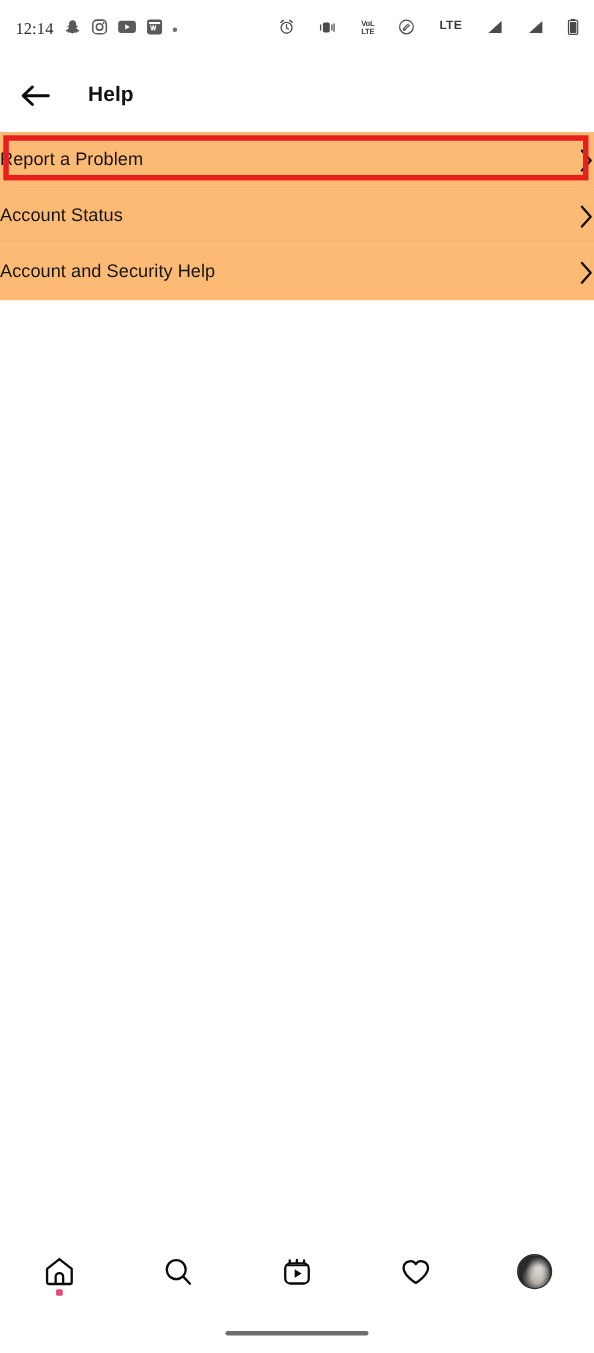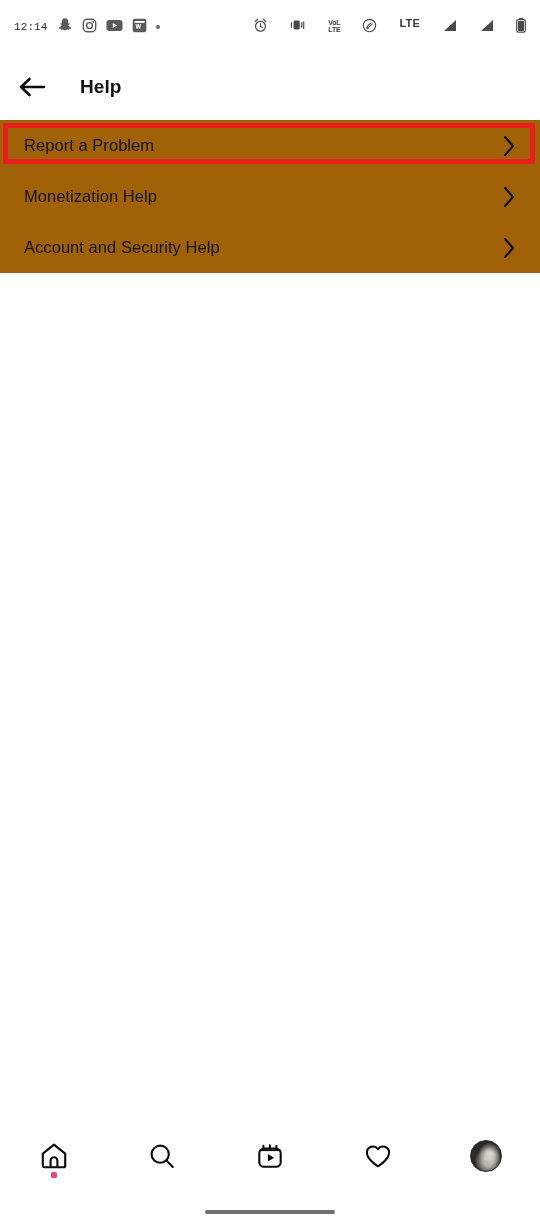--- a/index.html
+++ b/index.html
@@ -18,21 +18,21 @@
   
   .statusbar {
     position:absolute; top:0; left:0;
     width:540px; height:54px;
     display:flex; align-items:center;
     padding:0 14px;
     color:#3a3a3a;
   }
   .sb-left { display:flex; align-items:center; gap:9px; flex:0 0 auto; }
   .sb-right { display:flex; align-items:center; gap:22px; margin-left:auto; }
-  .sb-time { font-size:11px; letter-spacing:.1px; color:#2b2b2b; font-family:Liberation Mono, monospace; }
+  .sb-time { font-size:15px; letter-spacing:.1px; color:#2b2b2b; font-family:Liberation Serif, serif; }
   .sb-ico { display:block; }
   .sb-dot { width:4px; height:4px; border-radius:50%; background:#6b6b6b; }
   .lte-txt { font-size:11px; font-weight:bold; color:#3a3a3a; letter-spacing:.2px; line-height:1; position:relative; top:-4px;}
   .volte-stack { display:flex; flex-direction:column; align-items:center; line-height:.95; }
   .volte-stack span { font-size:7px; font-weight:bold; color:#3a3a3a; letter-spacing:-.2px; }
 
   
   .header {
     position:absolute; top:54px; left:0;
     width:489px; height:66px;
@@ -48,23 +48,23 @@
     font-size:19px; font-weight:bold; color:#111;
     margin-left:20px; letter-spacing:.1px;
   }
 
   
   .list { position:absolute; top:120px; left:0; width:540px; }
   .row {
     position:relative;
     height:51px;
     display:flex; align-items:center;
-    padding:0 24px;
+    padding:0 0;
     cursor:pointer;
-    background:#a16207;
+    background:#fdba74;
   }
   .row-label { font-size:16.5px; color:#141414; letter-spacing:.05px; }
   .row-chev { margin-left:auto; display:flex; align-items:center; }
 
   
   .row.highlight {
     outline:none;
   }
   .hl-box {
     position:absolute;
@@ -218,29 +218,29 @@
 
     <div class="row highlight">
       <span class="row-label">Report a Problem</span>
       <span class="row-chev">
         <svg width="13" height="22" viewBox="0 0 13 22">
             <path d="M2 2l8 9-8 9" fill="none" stroke="#0f0f0f" stroke-width="2.1" stroke-linecap="round" stroke-linejoin="round"></path>
           </svg>
       </span>
     </div>
 
-
     <div class="row">
-      <span class="row-label">Monetization Help</span>
+      <span class="row-label">Account Status</span>
       <span class="row-chev">
         <svg width="13" height="22" viewBox="0 0 13 22">
             <path d="M2 2l8 9-8 9" fill="none" stroke="#0f0f0f" stroke-width="2.1" stroke-linecap="round" stroke-linejoin="round"></path>
           </svg>
       </span>
     </div>
+
 
 
     <div class="row">
       <span class="row-label">Account and Security Help</span>
       <span class="row-chev">
         <svg width="13" height="22" viewBox="0 0 13 22">
             <path d="M2 2l8 9-8 9" fill="none" stroke="#0f0f0f" stroke-width="2.1" stroke-linecap="round" stroke-linejoin="round"></path>
           </svg>
       </span>
     </div>

